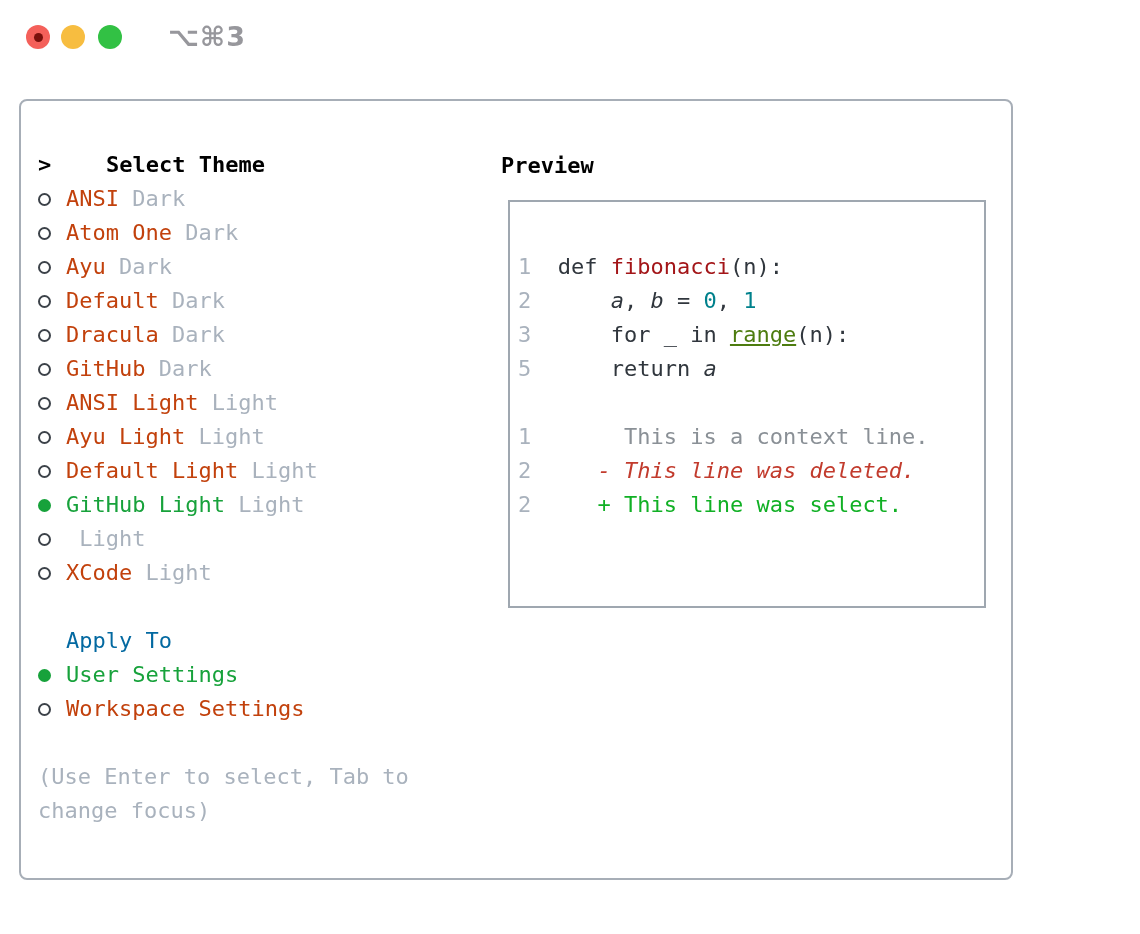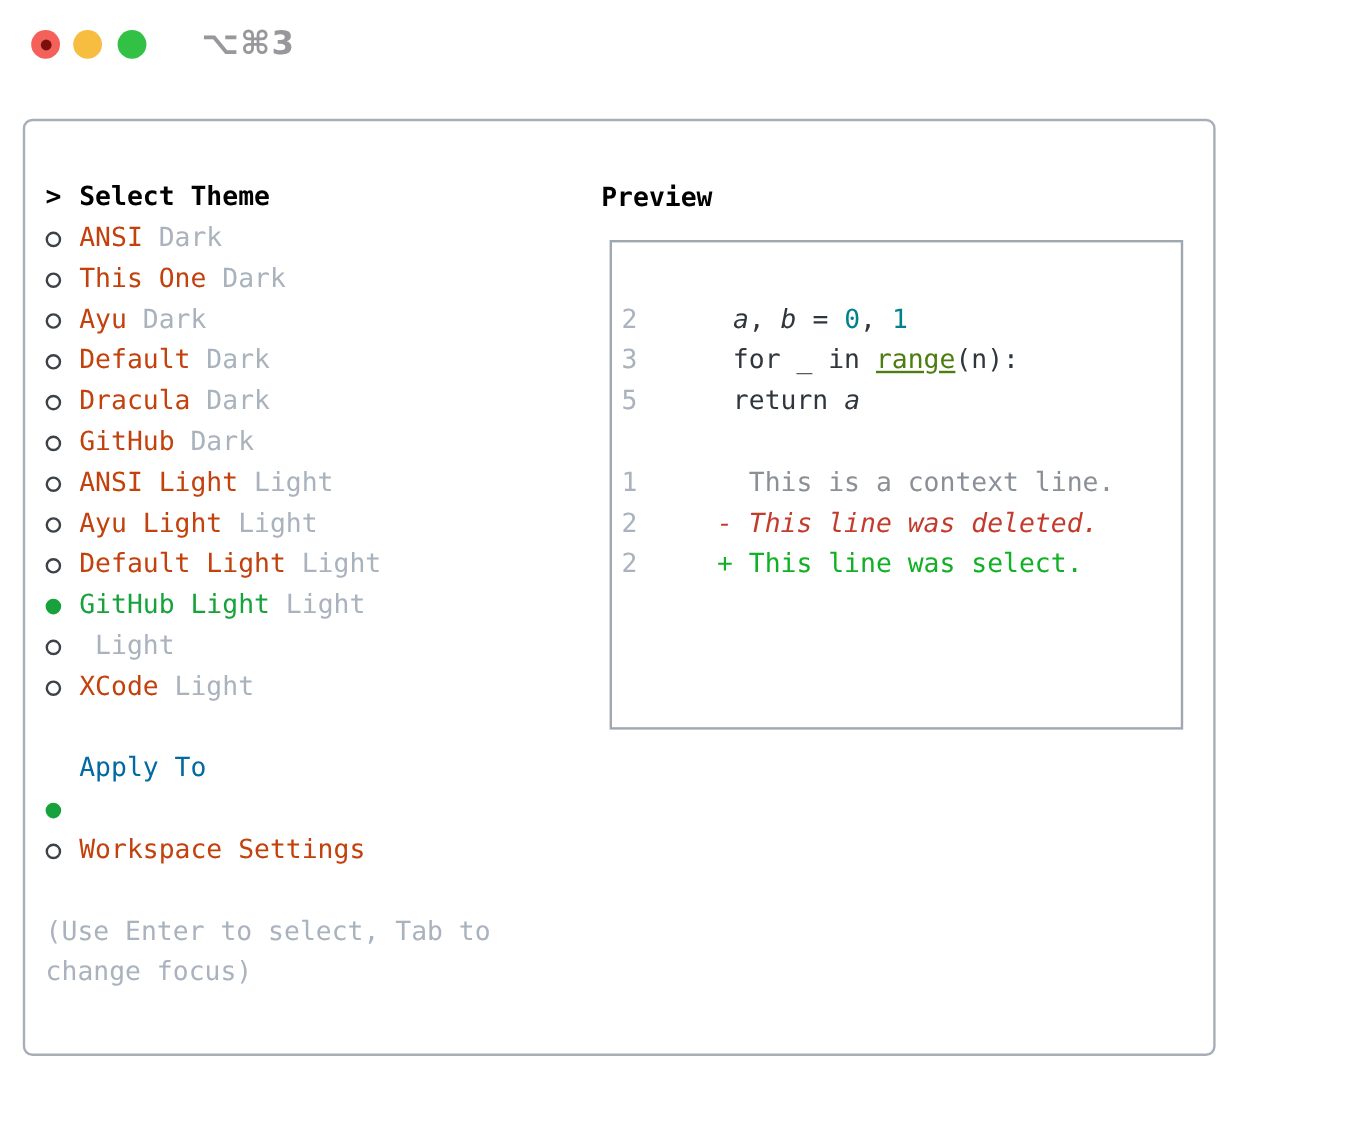--- a/index.html
+++ b/index.html
@@ -31,21 +31,21 @@
     border:2px solid #a7aeb7;
     border-radius:8px;
     background:#ffffff;
   }
   .left-col{position:absolute;left:17px;top:47px;font-size:22px;line-height:34px;color:#30363d;}
   .row{display:flex;align-items:center;height:34px;white-space:pre;}
   .marker-box{display:inline-flex;align-items:center;width:28px;flex:0 0 28px;}
   .circle{width:13px;height:13px;box-sizing:border-box;border:2px solid #3c4249;border-radius:50%;}
   .circle.selected{background:#17a23b;border-color:#17a23b;}
   .caret{font-weight:bold;color:#000000;width:28px;flex:0 0 28px;}
-  .hdr{font-weight:bold;color:#000000;}
+  .hdr{font-weight:bold;color:#000000;margin-left:40px;}
   .item-label{color:#c2410c;}
   .item-label.selected{color:#17a23b;}
   .item-tag{color:#a9b2bd;}
   .subheader{padding-left:28px;color:#0369a1;}
   .spacer{height:34px;}
   .hint{color:#a9b2bd;width:392px;line-height:34px;}
   
   .preview-title{position:absolute;left:480px;top:47px;height:34px;display:flex;align-items:center;font-size:22px;font-weight:bold;color:#000000;text-align:center;}
   .preview-box{
     position:absolute;left:487px;top:99px;
@@ -84,51 +84,52 @@
   <div class="panel">
 
     <div class="left-col">
       <div class="row">
         <span class="caret">&gt;</span>
         <span class="hdr">Select Theme</span>
       </div>
 
       <div id="theme-items">
           <div class="row"><span class="marker-box"><span class="circle"></span></span><span class="item-label">ANSI</span><span class="item-tag"> Dark</span></div>
-          <div class="row"><span class="marker-box"><span class="circle"></span></span><span class="item-label">This One</span><span class="item-tag"> Dark</span></div>
+          <div class="row"><span class="marker-box"><span class="circle"></span></span><span class="item-label">Atom One</span><span class="item-tag"> Dark</span></div>
           <div class="row"><span class="marker-box"><span class="circle"></span></span><span class="item-label">Ayu</span><span class="item-tag"> Dark</span></div>
           <div class="row"><span class="marker-box"><span class="circle"></span></span><span class="item-label">Default</span><span class="item-tag"> Dark</span></div>
           <div class="row"><span class="marker-box"><span class="circle"></span></span><span class="item-label">Dracula</span><span class="item-tag"> Dark</span></div>
           <div class="row"><span class="marker-box"><span class="circle"></span></span><span class="item-label">GitHub</span><span class="item-tag"> Dark</span></div>
           <div class="row"><span class="marker-box"><span class="circle"></span></span><span class="item-label">ANSI Light</span><span class="item-tag"> Light</span></div>
           <div class="row"><span class="marker-box"><span class="circle"></span></span><span class="item-label">Ayu Light</span><span class="item-tag"> Light</span></div>
           <div class="row"><span class="marker-box"><span class="circle"></span></span><span class="item-label">Default Light</span><span class="item-tag"> Light</span></div>
           <div class="row"><span class="marker-box"><span class="circle selected"></span></span><span class="item-label selected">GitHub Light</span><span class="item-tag"> Light</span></div>
           <div class="row"><span class="marker-box"><span class="circle"></span></span><span class="item-tag"> Light</span></div>
           <div class="row"><span class="marker-box"><span class="circle"></span></span><span class="item-label">XCode</span><span class="item-tag"> Light</span></div>
         </div>
 
       <div class="spacer"></div>
 
       <div class="row subheader">Apply To</div>
 
       <div id="apply-items">
-          <div class="row"><span class="marker-box"><span class="circle selected"></span></span></div>
+          <div class="row"><span class="marker-box"><span class="circle selected"></span></span><span class="item-label selected">User Settings</span></div>
           <div class="row"><span class="marker-box"><span class="circle"></span></span><span class="item-label">Workspace Settings</span></div>
         </div>
 
       <div class="spacer"></div>
 
       <div class="hint">(Use Enter to select, Tab to change focus)</div>
     </div>
 
     <div class="preview-title">Preview</div>
 
     <div class="preview-box">
       <div class="code" id="preview-code">
+          <div class="code-line"><span class="ln">1</span><span class="pl">  def </span><span class="fn">fibonacci</span><span class="pl">(n):</span></div>
           <div class="code-line"><span class="ln">2</span><span class="pl">      </span><span class="var">a</span><span class="pl">, </span><span class="var">b</span><span class="pl"> = </span><span class="num">0</span><span class="pl">, </span><span class="num">1</span></div>
           <div class="code-line"><span class="ln">3</span><span class="pl">      for _ in </span><span class="bi">range</span><span class="pl">(n):</span></div>
           <div class="code-line"><span class="ln">5</span><span class="pl">      return </span><span class="var">a</span></div>
           <div class="code-line"></div>
           <div class="code-line"><span class="ln">1</span><span class="ctx">       This is a context line.</span></div>
           <div class="code-line"><span class="ln">2</span><span class="del">     - This line was deleted.</span></div>
           <div class="code-line"><span class="ln">2</span><span class="add">     + This line was select.</span></div>
         </div>
     </div>
 

